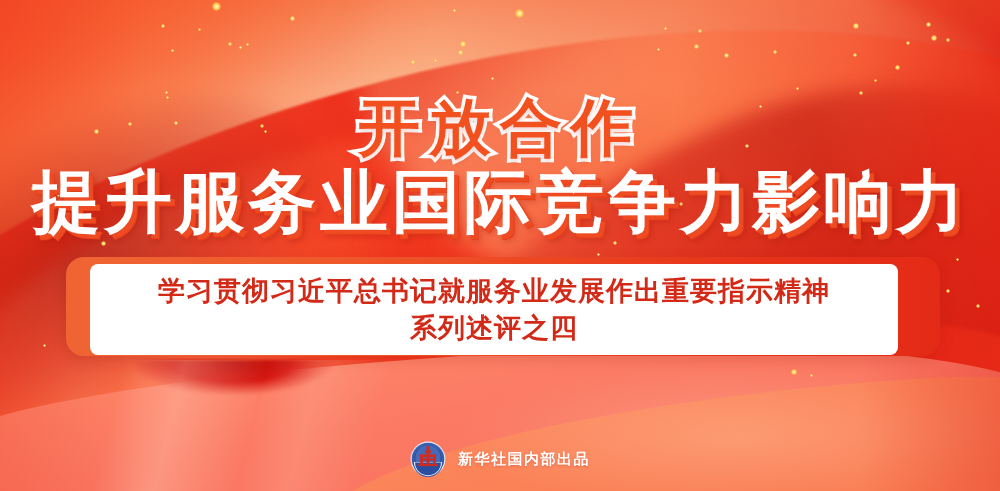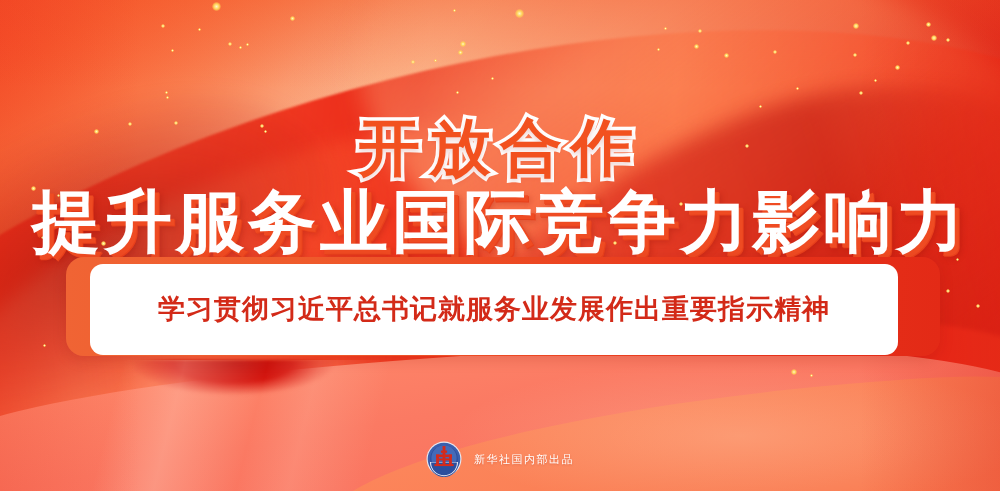--- a/index.html
+++ b/index.html
@@ -143,21 +143,20 @@
     background: radial-gradient(circle, #fff6c8 0%, #ffd257 42%, rgba(255,190,60,0) 78%);
     pointer-events: none;
   }
 
   
   .headline {
     position: absolute;
     left: 0; right: 0; top: 92px;
     text-align: center;
     z-index: 6;
-    margin-top: 20px;
   }
   .line1 {
     font-size: 62px;
     line-height: 72px;
     font-weight: bold;
     letter-spacing: 9px;
     color: #f2511f;
     -webkit-text-stroke: 7px #ffffff;
     paint-order: stroke fill;
     text-shadow: 0 3px 5px rgba(160,20,10,.18);
@@ -181,21 +180,21 @@
     width: 874px; height: 99px;
     border-radius: 18px;
     background: linear-gradient(92deg, #f06434 0%, #ef5a2b 28%, #ec4722 54%, #e7331a 78%, #e32a16 100%);
     box-shadow: 0 4px 14px rgba(150,20,10,.18);
     z-index: 6;
   }
   .subtitle-card {
     position: absolute;
     left: 90px; top: 264px;
     width: 808px; height: 91px;
-    border-radius: 13px;
+    border-radius: 8px;
     background: #ffffff;
     z-index: 7;
     display: flex;
     flex-direction: column;
     align-items: center;
     justify-content: center;
   }
   .sub-line {
     color: #d32a18;
     font-size: 27px;
@@ -211,22 +210,22 @@
     left: 0; right: 0; top: 441px;
     display: flex;
     align-items: center;
     justify-content: center;
     gap: 12px;
     z-index: 8;
   }
   .footer-logo { width: 36px; height: 36px; display: block; }
   .footer-text {
     color: #ffffff;
-    font-size: 11px;
-    font-weight: normal;
+    font-size: 15px;
+    font-weight: bold;
     letter-spacing: 1.5px;
     text-shadow: 0 1px 2px rgba(170,40,20,.30);
   }
 </style>
 </head>
 <body>
 
 <div id="poster">
 
   <div class="bg-layer bg-base"></div>
@@ -310,20 +309,21 @@
     </div>
 
   <div class="headline">
     <div class="line1">开放合作</div>
     <div class="line2">提升服务业国际竞争力影响力</div>
   </div>
 
   <div class="subtitle-frame"></div>
   <div class="subtitle-card">
     <div class="sub-line">学习贯彻习近平总书记就服务业发展作出重要指示精神</div>
+    <div class="sub-line">系列述评之四</div>
   </div>
 
   <div class="footer">
     <span class="footer-logo-wrap">
       <svg class="footer-logo" viewBox="0 0 64 64" aria-hidden="true">
         <circle cx="32" cy="32" r="31" fill="#e8e9f2"></circle>
         <circle cx="32" cy="32" r="29" fill="#3a5fae"></circle>
         <circle cx="32" cy="32" r="24.5" fill="#2c4d9b"></circle>
         <circle cx="32" cy="30" r="22.5" fill="#446ab8"></circle>
         <path d="M6 38a26 26 0 0 0 52 0z" fill="#2b4f9e"></path>

